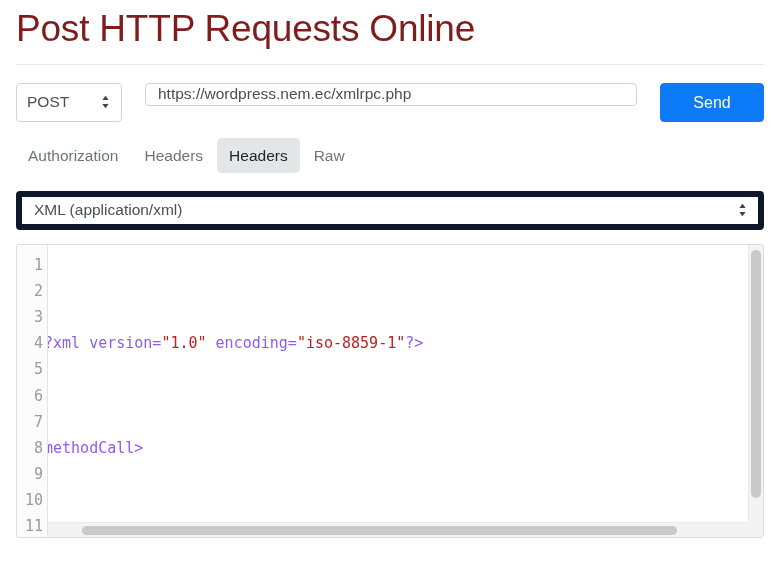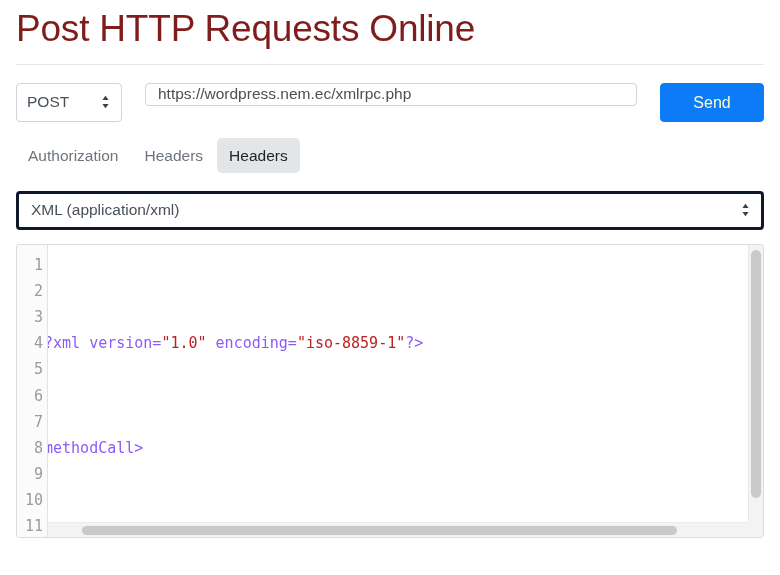--- a/index.html
+++ b/index.html
@@ -135,21 +135,21 @@
 
   
   .ctype-wrap {
     padding: 18px 16px 0 16px;
   }
   .ctype-select {
     position: relative;
     width: 100%;
     height: 39px;
     box-sizing: border-box;
-    border: 3px solid #0f172a;
+    border: 6px solid #0f172a;
     border-radius: 4px;
     background: #fff;
     display: flex;
     align-items: center;
     padding: 0 28px 0 12px;
   }
   .ctype-select .value {
     font-size: 15.5px;
     color: #495057;
   }
@@ -278,20 +278,21 @@
       </svg>
     </div>
     <input class="url-input" type="text" value="https://wordpress.nem.ec/xmlrpc.php" placeholder="https://wordpress.nem.ec/xmlrpc.php" style="">
     <button class="send-button">Send</button>
   </div>
 
   <div class="tabs">
     <div class="tab">Authorization</div>
     <div class="tab">Headers</div>
     <div class="tab active">Headers</div>
+    <div class="tab">Raw</div>
   </div>
 
   <div class="ctype-wrap">
     <div class="ctype-select">
       <span class="value">XML (application/xml)</span>
       <svg class="sel-arrow" viewBox="0 0 9 15">
         <path d="M4.5 1.2 L7.6 5.6 L1.4 5.6 Z" fill="#3b4049"></path>
         <path d="M4.5 13.8 L7.6 9.4 L1.4 9.4 Z" fill="#3b4049"></path>
       </svg>
     </div>

